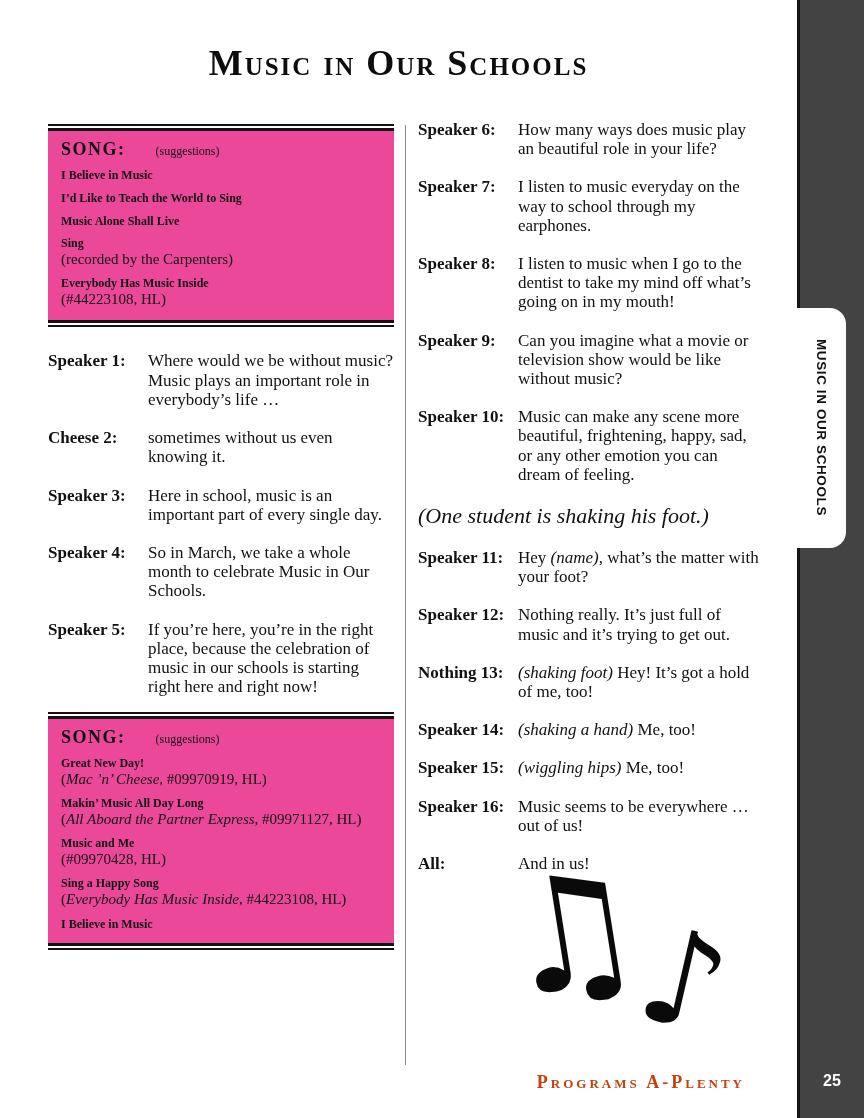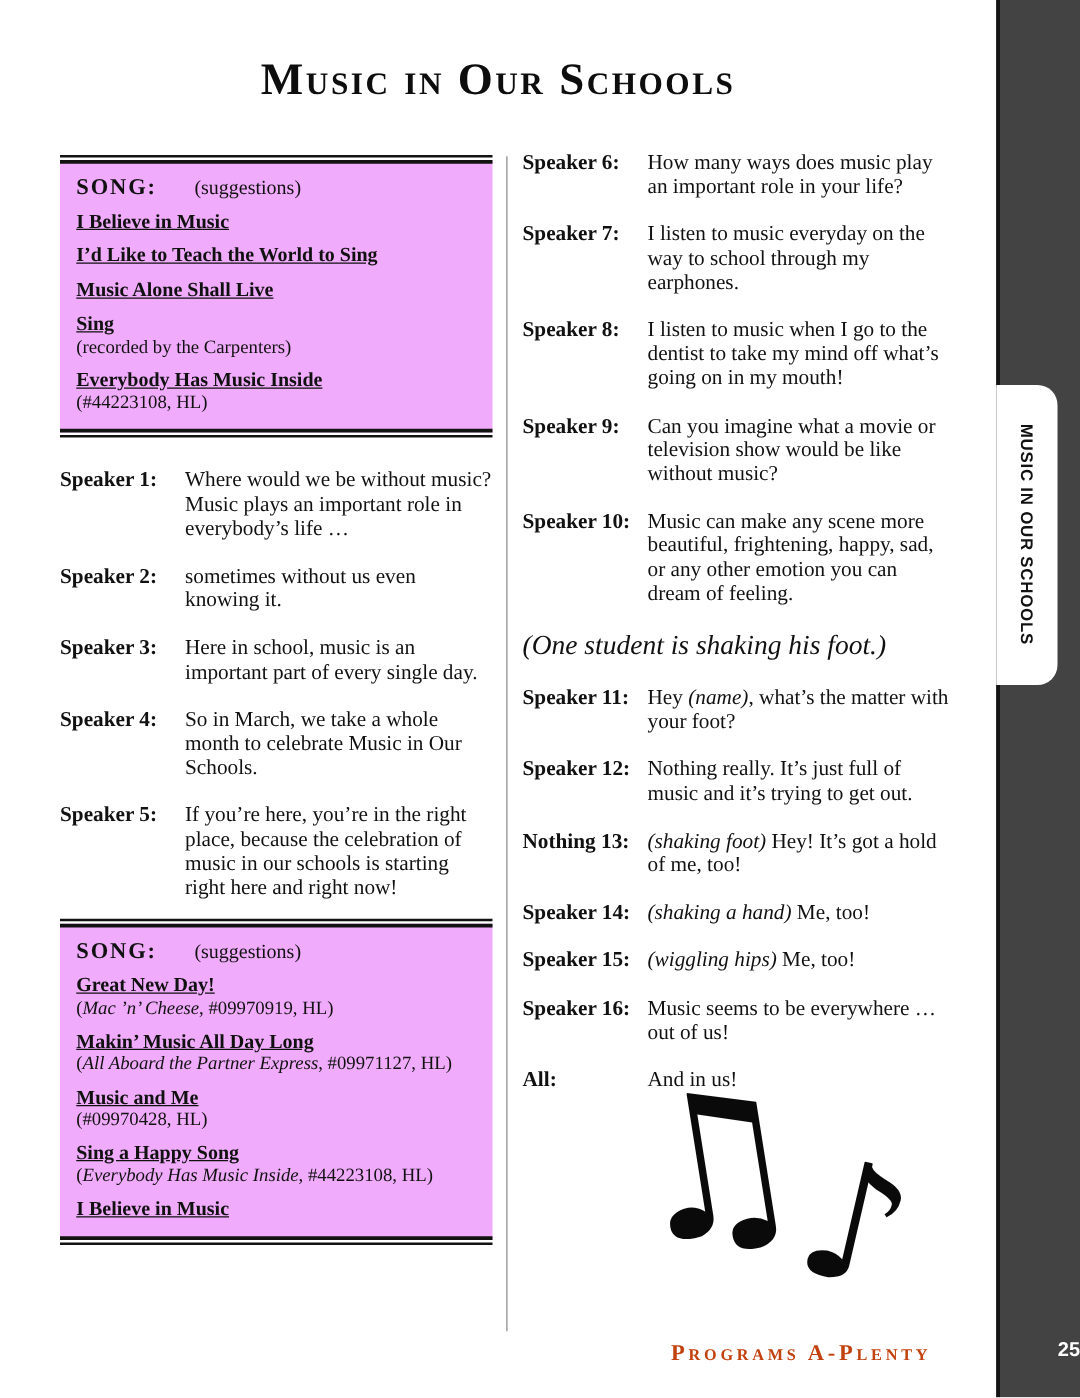--- a/index.html
+++ b/index.html
@@ -20,52 +20,52 @@
     background:#ffffff; border-radius:0 16px 16px 0;
     display:flex; align-items:center; justify-content:center;
   }
   .side-tab-label {
     writing-mode:vertical-rl;
     font-family:"Liberation Sans", sans-serif;
     font-weight:bold; font-size:13.5px; letter-spacing:0.6px; color:#111;
     white-space:nowrap;
   }
   .page-number {
-    position:absolute; left:0; right:0; top:1072px; text-align:right;
+    position:absolute; left:0; right:0; top:1072px; text-align:center;
     font-family:"Liberation Sans", sans-serif;
     font-weight:bold; font-size:16px; color:#ffffff;
   }
 
   
   .title {
     position:absolute; top:42px; left:0; width:797px; text-align:center;
     font-variant:small-caps; font-weight:bold; font-size:36px;
     letter-spacing:2px; color:#0d0d0d;
   }
 
   
   .col-left  { position:absolute; left:48px;  top:121px; width:346px; }
   .col-right { position:absolute; left:418px; top:120px; width:345px; }
   .divider   { position:absolute; left:405px; top:125px; width:1px; height:940px; background:#8a8a8a; }
 
   
   .song-box {
-    position:relative; background:#f0abfc;
+    position:relative; background:#ec4899;
     border-top:3px solid #121212; border-bottom:3px solid #121212;
     padding:8px 14px 12px 13px; margin:7px 0;
   }
   .song-box::before, .song-box::after {
     content:""; position:absolute; left:0; right:0; height:2px; background:#121212;
   }
   .song-box::before { top:-7px; }
   .song-box::after  { bottom:-7px; }
   .song-heading { display:flex; align-items:baseline; }
   .song-word { font-weight:bold; font-size:18px; letter-spacing:1.5px; }
-  .song-note { font-size:16px; margin-left:30px; }
-  .song-title  { font-weight:bold; font-size:16px; margin-top:9px; line-height:1.15;text-decoration:underline; }
+  .song-note { font-size:12px; margin-left:30px; }
+  .song-title  { font-weight:bold; font-size:12px; margin-top:9px; line-height:1.15; }
   .song-detail { font-size:15px; line-height:1.15; }
   .song-detail .i { font-style:italic; }
 
   
   .speakers { }
   .sp-row { display:flex; margin-bottom:19px;justify-content:center; }
   .sp-label { flex:0 0 100px; font-weight:bold; font-size:17px; line-height:1.13; }
   .sp-text  { flex:1; font-size:17px; line-height:1.13; }
   .sp-text .i { font-style:italic; }
   .left-speakers { margin-top:28px; }
@@ -124,21 +124,21 @@
           <div class="song-detail"><span>(#44223108, HL)</span></div>
         </div>
     </section>
 
     <div class="speakers left-speakers">
         <div class="sp-row">
           <span class="sp-label">Speaker 1:</span>
           <span class="sp-text"><span>Where would we be without music? Music plays an important role in everybody’s life …</span></span>
         </div>
         <div class="sp-row">
-          <span class="sp-label">Speaker 2:</span>
+          <span class="sp-label">Cheese 2:</span>
           <span class="sp-text"><span>sometimes without us even knowing it.</span></span>
         </div>
         <div class="sp-row">
           <span class="sp-label">Speaker 3:</span>
           <span class="sp-text"><span>Here in school, music is an important part of every single day.</span></span>
         </div>
         <div class="sp-row">
           <span class="sp-label">Speaker 4:</span>
           <span class="sp-text"><span>So in March, we take a whole month to celebrate Music in Our Schools.</span></span>
         </div>
@@ -164,21 +164,21 @@
           <div class="song-detail"><span>(</span><span class="i">Everybody Has Music Inside</span><span>, #44223108, HL)</span></div>
           <div class="song-title">I Believe in Music</div>
         </div>
     </section>
   </div>
 
   <div class="col-right">
     <div class="speakers">
         <div class="sp-row">
           <span class="sp-label">Speaker 6:</span>
-          <span class="sp-text"><span>How many ways does music play an important role in your life?</span></span>
+          <span class="sp-text"><span>How many ways does music play an beautiful role in your life?</span></span>
         </div>
         <div class="sp-row">
           <span class="sp-label">Speaker 7:</span>
           <span class="sp-text"><span>I listen to music everyday on the way to school through my earphones.</span></span>
         </div>
         <div class="sp-row">
           <span class="sp-label">Speaker 8:</span>
           <span class="sp-text"><span>I listen to music when I go to the dentist to take my mind off what’s going on in my mouth!</span></span>
         </div>
         <div class="sp-row">

